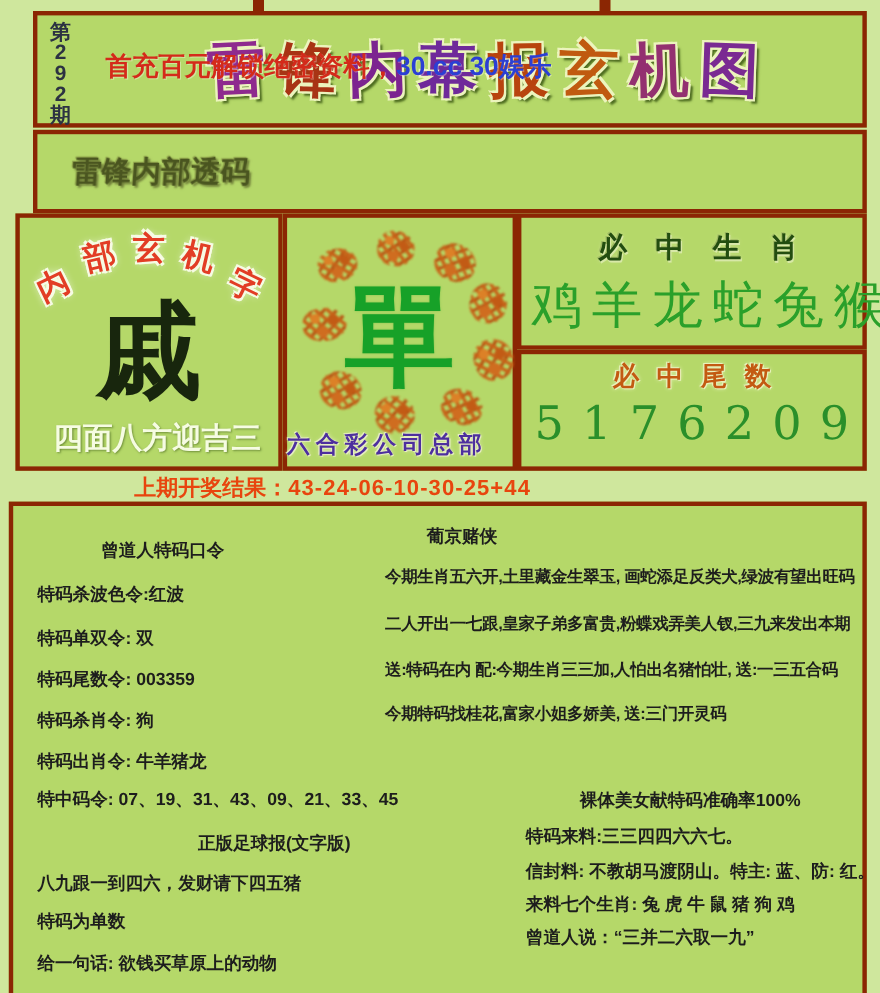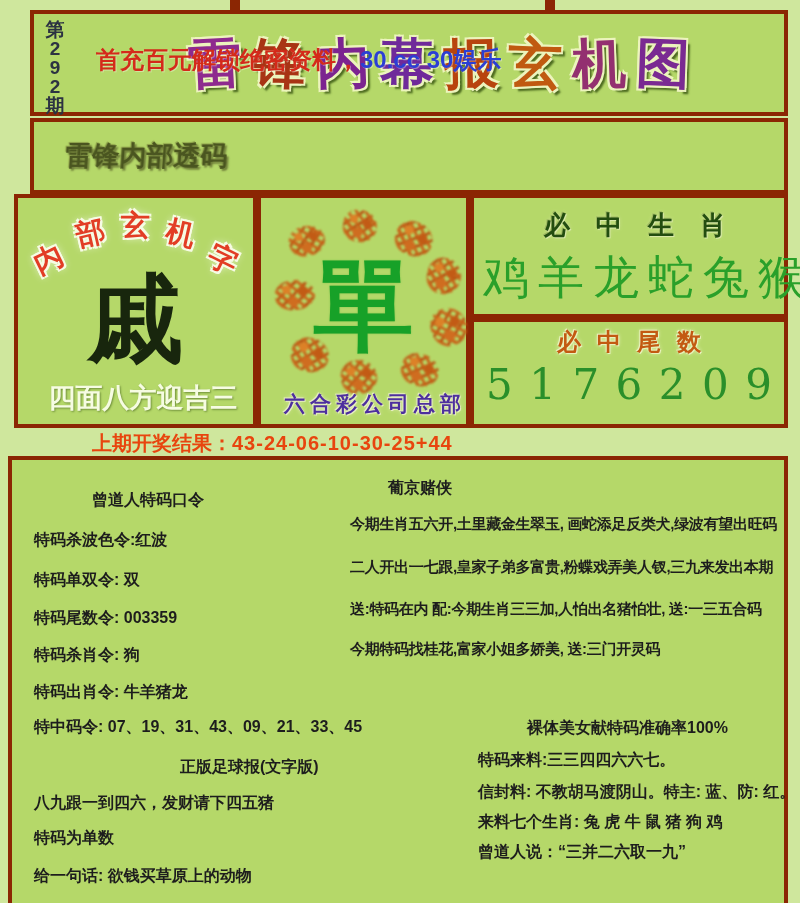--- a/index.html
+++ b/index.html
@@ -60,41 +60,41 @@
   .blob:nth-of-type(2){left:82px;top:12px;width:34px;height:32px;transform:rotate(8deg);}
   .blob:nth-of-type(3){left:134px;top:24px;width:38px;height:34px;transform:rotate(20deg);}
   .blob:nth-of-type(4){left:14px;top:82px;width:40px;height:30px;transform:rotate(-6deg);}
   .blob:nth-of-type(5){left:166px;top:60px;width:34px;height:36px;transform:rotate(12deg);}
   .blob:nth-of-type(6){left:170px;top:110px;width:36px;height:38px;transform:rotate(-18deg);}
   .blob:nth-of-type(7){left:30px;top:140px;width:38px;height:34px;transform:rotate(10deg);}
   .blob:nth-of-type(8){left:80px;top:162px;width:36px;height:34px;transform:rotate(-8deg);}
   .blob:nth-of-type(9){left:140px;top:156px;width:38px;height:32px;transform:rotate(16deg);}
   .single-char{position:absolute;left:0;right:0;top:42px;text-align:center;
     font:700 100px "DejaVu Serif",serif;color:#17a128;text-shadow:0 0 2px #7cc24a;}
-  .mid-footer{position:absolute;left:0;right:0;bottom:6px;text-align:right;
+  .mid-footer{position:absolute;left:0;right:0;bottom:6px;text-align:left;
     font:700 21px "DejaVu Serif",serif;color:#4d2f9e;letter-spacing:5px;
     text-shadow:1px 1px 0 #e6edc2,-1px -1px 0 #e6edc2,0 0 4px #e6edc2;}
 
   .zodiac-panel{left:470px;top:194px;width:318px;height:124px;text-align:center;}
   .zodiac-title{margin-top:10px;font:700 26px "DejaVu Serif",serif;color:#234d10;
     letter-spacing:26px;padding-left:38px;
     text-shadow:1px 1px 0 #d8e8a8,-1px -1px 0 #9fba62,0 0 4px #cfe098;}
   .zodiac-row{margin-top:4px;font:400 46px "DejaVu Serif",serif;color:#2aa02a;letter-spacing:9px;padding-left:9px;white-space:nowrap;}
 
   .tail-panel{left:470px;top:318px;width:318px;height:110px;text-align:center;}
   .tail-title{margin-top:4px;font:700 24px "DejaVu Serif",serif;color:#c35a12;
     letter-spacing:16px;padding-left:16px;
     text-shadow:1px 1px 0 #e9f2bd,-1px -1px 0 #e9f2bd,0 0 4px #f0f6cc;}
   .digits{display:flex;justify-content:space-between;padding:0 12px;margin-top:2px;}
   .digits .ch{font:400 42px "DejaVu Serif",serif;color:#2a8f2a;}
 
   
   .result-band{position:absolute;left:30px;top:430px;width:758px;height:28px;
     font-weight:700;font-size:20px;color:#e8450e;white-space:nowrap;}
-  .result-band .lbl{margin-left:62px;font-family:Liberation Serif, serif;}
+  .result-band .lbl{margin-left:92px;font-family:Liberation Serif, serif;}
   .result-band .nums{letter-spacing:1px;}
 
   
   .bottom-box{left:8px;top:456px;width:780px;height:543px;}
   .tl{position:absolute;font-weight:700;font-size:16px;color:#1d1d1d;white-space:nowrap;}
   .poem{font-size:15px;letter-spacing:-.3px;}
 
   .lc-header{left:80px;top:30px;}
   .lc0{left:22px;top:70px;}  .lc1{left:22px;top:110px;} .lc2{left:22px;top:148px;}
   .lc3{left:22px;top:185px;} .lc4{left:22px;top:222px;} .lc5{left:22px;top:257px;}

